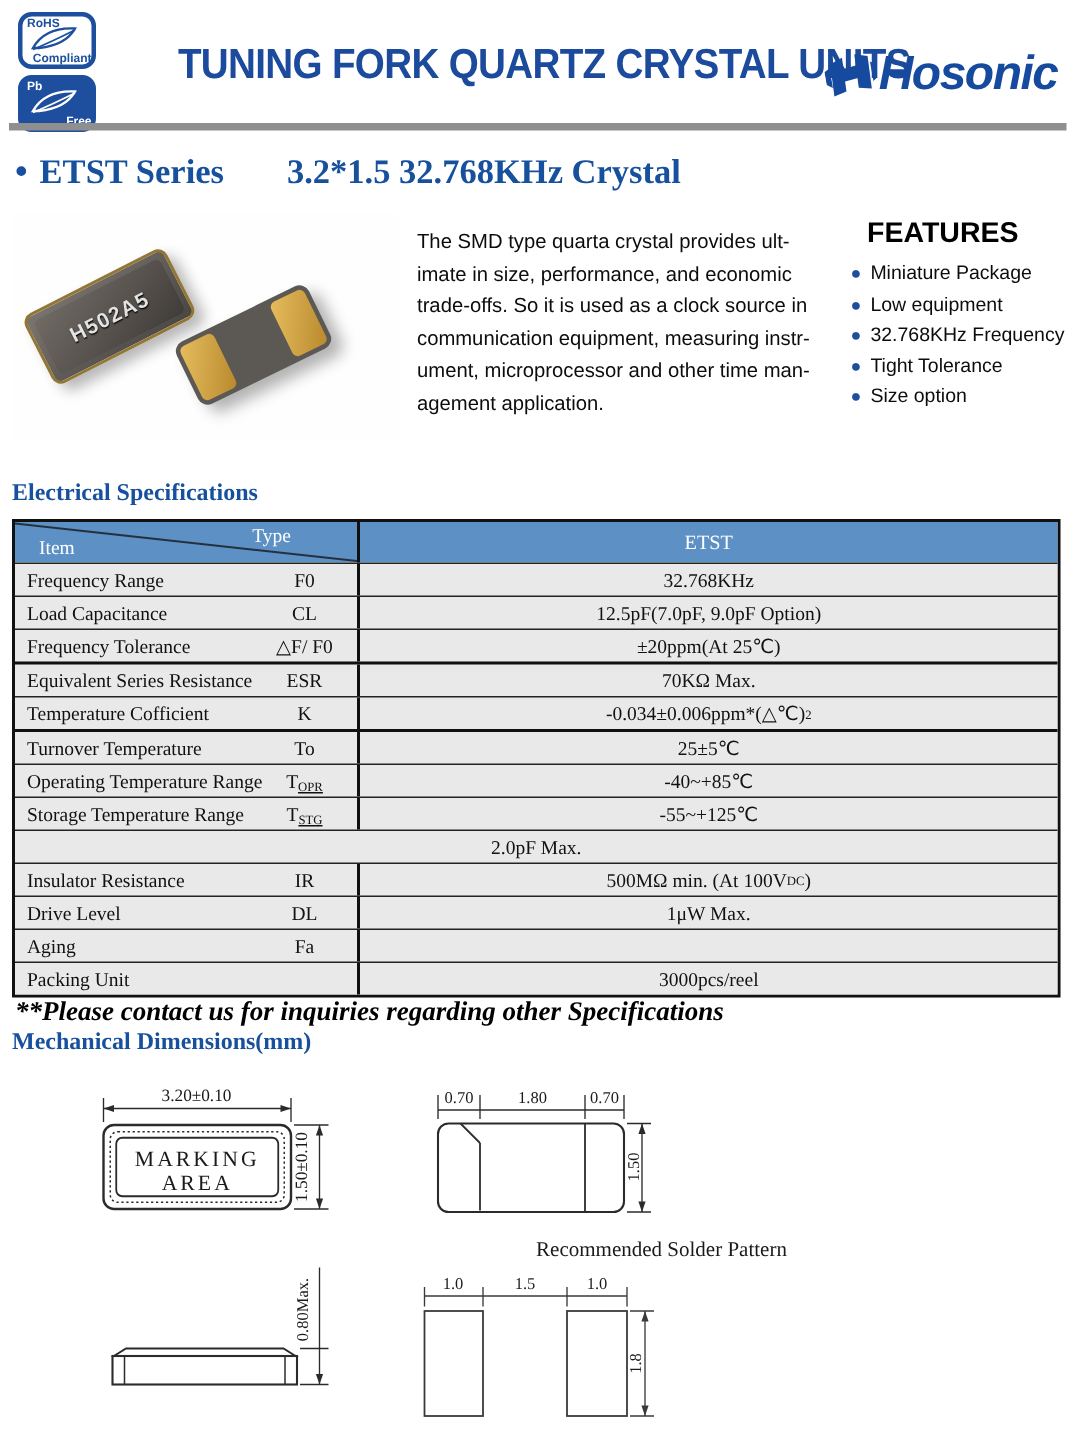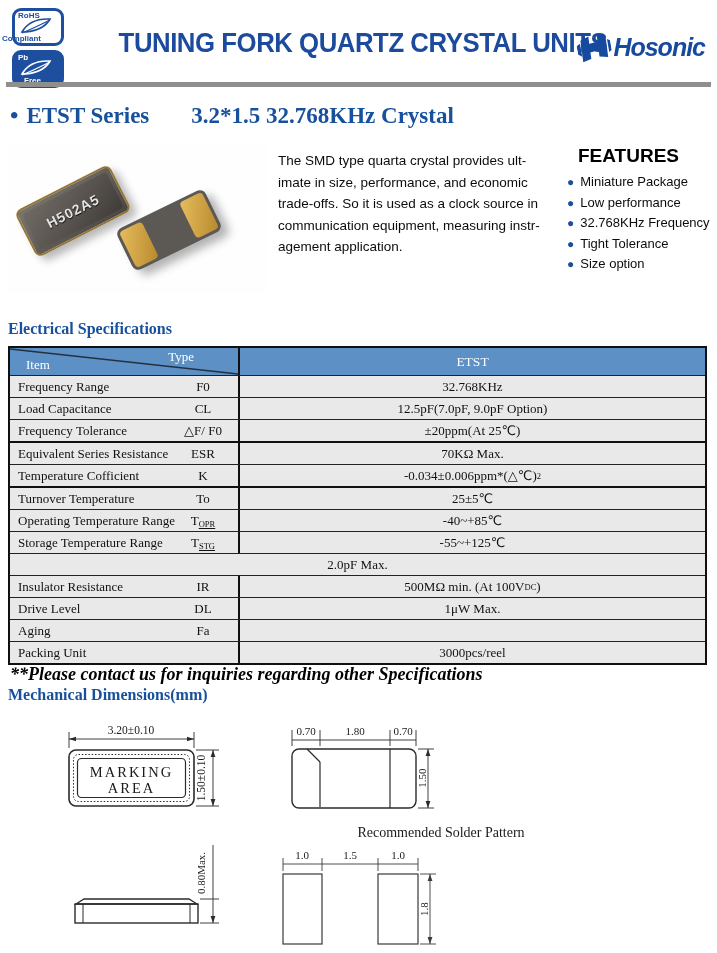--- a/index.html
+++ b/index.html
@@ -8,29 +8,29 @@
     font-family:"Liberation Sans","DejaVu Sans",sans-serif;color:#111;
   }
   .serif{font-family:"Liberation Serif","DejaVu Sans","DejaVu Serif",serif;}
 
   
   .badges{position:absolute;left:12px;top:8px;width:52px;}
   .badge{width:46px;height:32px;border-radius:9px;position:relative;margin-bottom:4px;font-weight:bold;}
   .badge.rohs{background:#fff;border:3px solid #1d4f9e;color:#1d4f9e;}
   .badge.pb{background:#1d4f9e;border:3px solid #1d4f9e;color:#fff;}
   .badge .b-top{position:absolute;top:0px;left:3px;font-size:8px;line-height:9px;}
-  .badge .b-bot{position:absolute;bottom:0px;right:20px;font-size:8px;line-height:9px;}
+  .badge .b-bot{position:absolute;bottom:0px;right:0;font-size:8px;line-height:9px;}
   .badge svg{position:absolute;left:5px;top:5px;}
   .main-title{
     position:absolute;left:100px;top:27px;width:465px;text-align:center;
     font-size:28px;font-weight:bold;color:#1c4a9c;letter-spacing:-0.5px;
     transform:scaleX(0.92);transform-origin:center;white-space:nowrap;
   }
   .logo{position:absolute;right:12px;top:30px;display:flex;align-items:center;}
-  .logo-text{font-size:25px;font-weight:bold;font-style:italic;color:#164a9e;letter-spacing:-1px;margin-left:2px;}
+  .logo-text{font-size:32px;font-weight:bold;font-style:italic;color:#164a9e;letter-spacing:-1px;margin-left:2px;}
   .hr-bar{position:absolute;top:82px;left:6px;width:705px;height:5px;background:#8f8f8f;}
 
   
   .series{position:absolute;top:102px;left:10px;font-weight:bold;color:#17509c;font-size:23px;display:flex;align-items:baseline;}
   .series .bullet{font-size:24px;margin-right:8px;}
   .series .size{margin-left:42px;}
 
   
   .photo{position:absolute;left:8px;top:143px;width:258px;height:150px;background:#fefefe;}
   .xtal1{position:absolute;left:12px;top:42px;width:102px;height:48px;transform:rotate(-27deg);
@@ -129,32 +129,33 @@
     <div class="pad l"></div>
     <div class="pad r"></div>
   </div>
 </div>
 
 <div class="desc">
   <div>The SMD type quarta crystal provides ult-</div>
   <div>imate  in size, performance, and economic</div>
   <div>trade-offs. So it is used as a clock source in</div>
   <div>communication equipment, measuring instr-</div>
+  <div>ument, microprocessor and other time man-</div>
   <div>agement application.</div>
 </div>
 
 <div class="features">
   <div class="f-title">FEATURES</div>
   <div class="f-item">
       <span class="fb">●</span>
       <span>Miniature Package</span>
     </div>
   <div class="f-item">
       <span class="fb">●</span>
-      <span>Low performance</span>
+      <span>Low equipment</span>
     </div>
   <div class="f-item">
       <span class="fb">●</span>
       <span>32.768KHz Frequency</span>
     </div>
   <div class="f-item">
       <span class="fb">●</span>
       <span>Tight Tolerance</span>
     </div>
   <div class="f-item">

